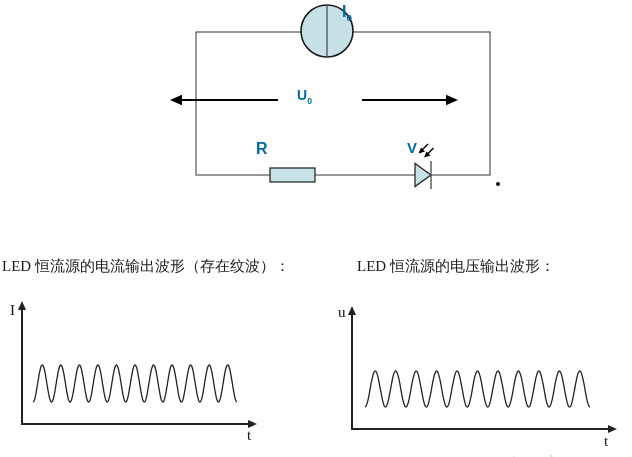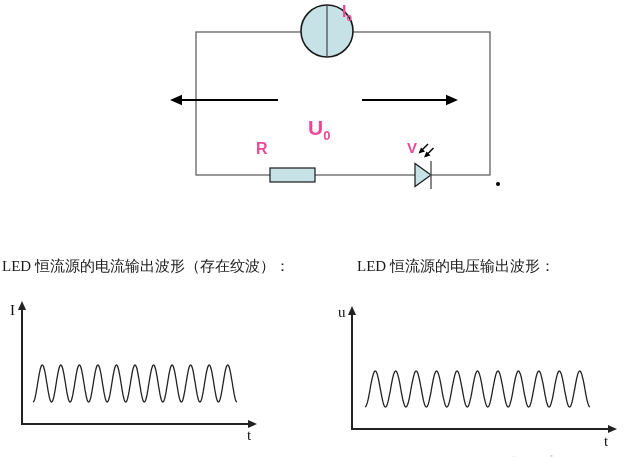--- a/index.html
+++ b/index.html
@@ -1,24 +1,24 @@
 <!DOCTYPE html>
 <html><head>
 <meta charset="utf-8">
 <style>
   html,body { margin:0; padding:0; background:#ffffff; }
   .canvas {
     position:relative; width:632px; height:457px; background:#ffffff;
     font-family:"Liberation Sans", sans-serif; overflow:hidden;
   }
   svg.layer { position:absolute; left:0; top:0; width:632px; height:457px; }
-  .lbl { position:absolute; color:#ec4899; font-weight:bold; white-space:nowrap; }
+  .lbl { position:absolute; color:#0369a1; font-weight:bold; white-space:nowrap; }
   .lbl sub { font-size:0.62em; }
   .lbl-i0 { left:342px; top:3px;  font-size:16px; }
-  .lbl-u0 { left:308px; top:87px; font-size:21px;margin-top:29px; }
+  .lbl-u0 { left:297px; top:87px; font-size:14px; }
   .lbl-r  { left:256px; top:140px; font-size:16px; }
   .lbl-v  { left:407px; top:139px; font-size:15px; }
   .caption {
     position:absolute; top:257px; font-size:15px; color:#1a1a1a;
     font-family:"Liberation Serif", serif; white-space:nowrap;
   }
   .caption-left  { left:2px; }
   .caption-right { left:357px; }
   .axis-lbl {
     position:absolute; font-family:"Liberation Serif", serif;

